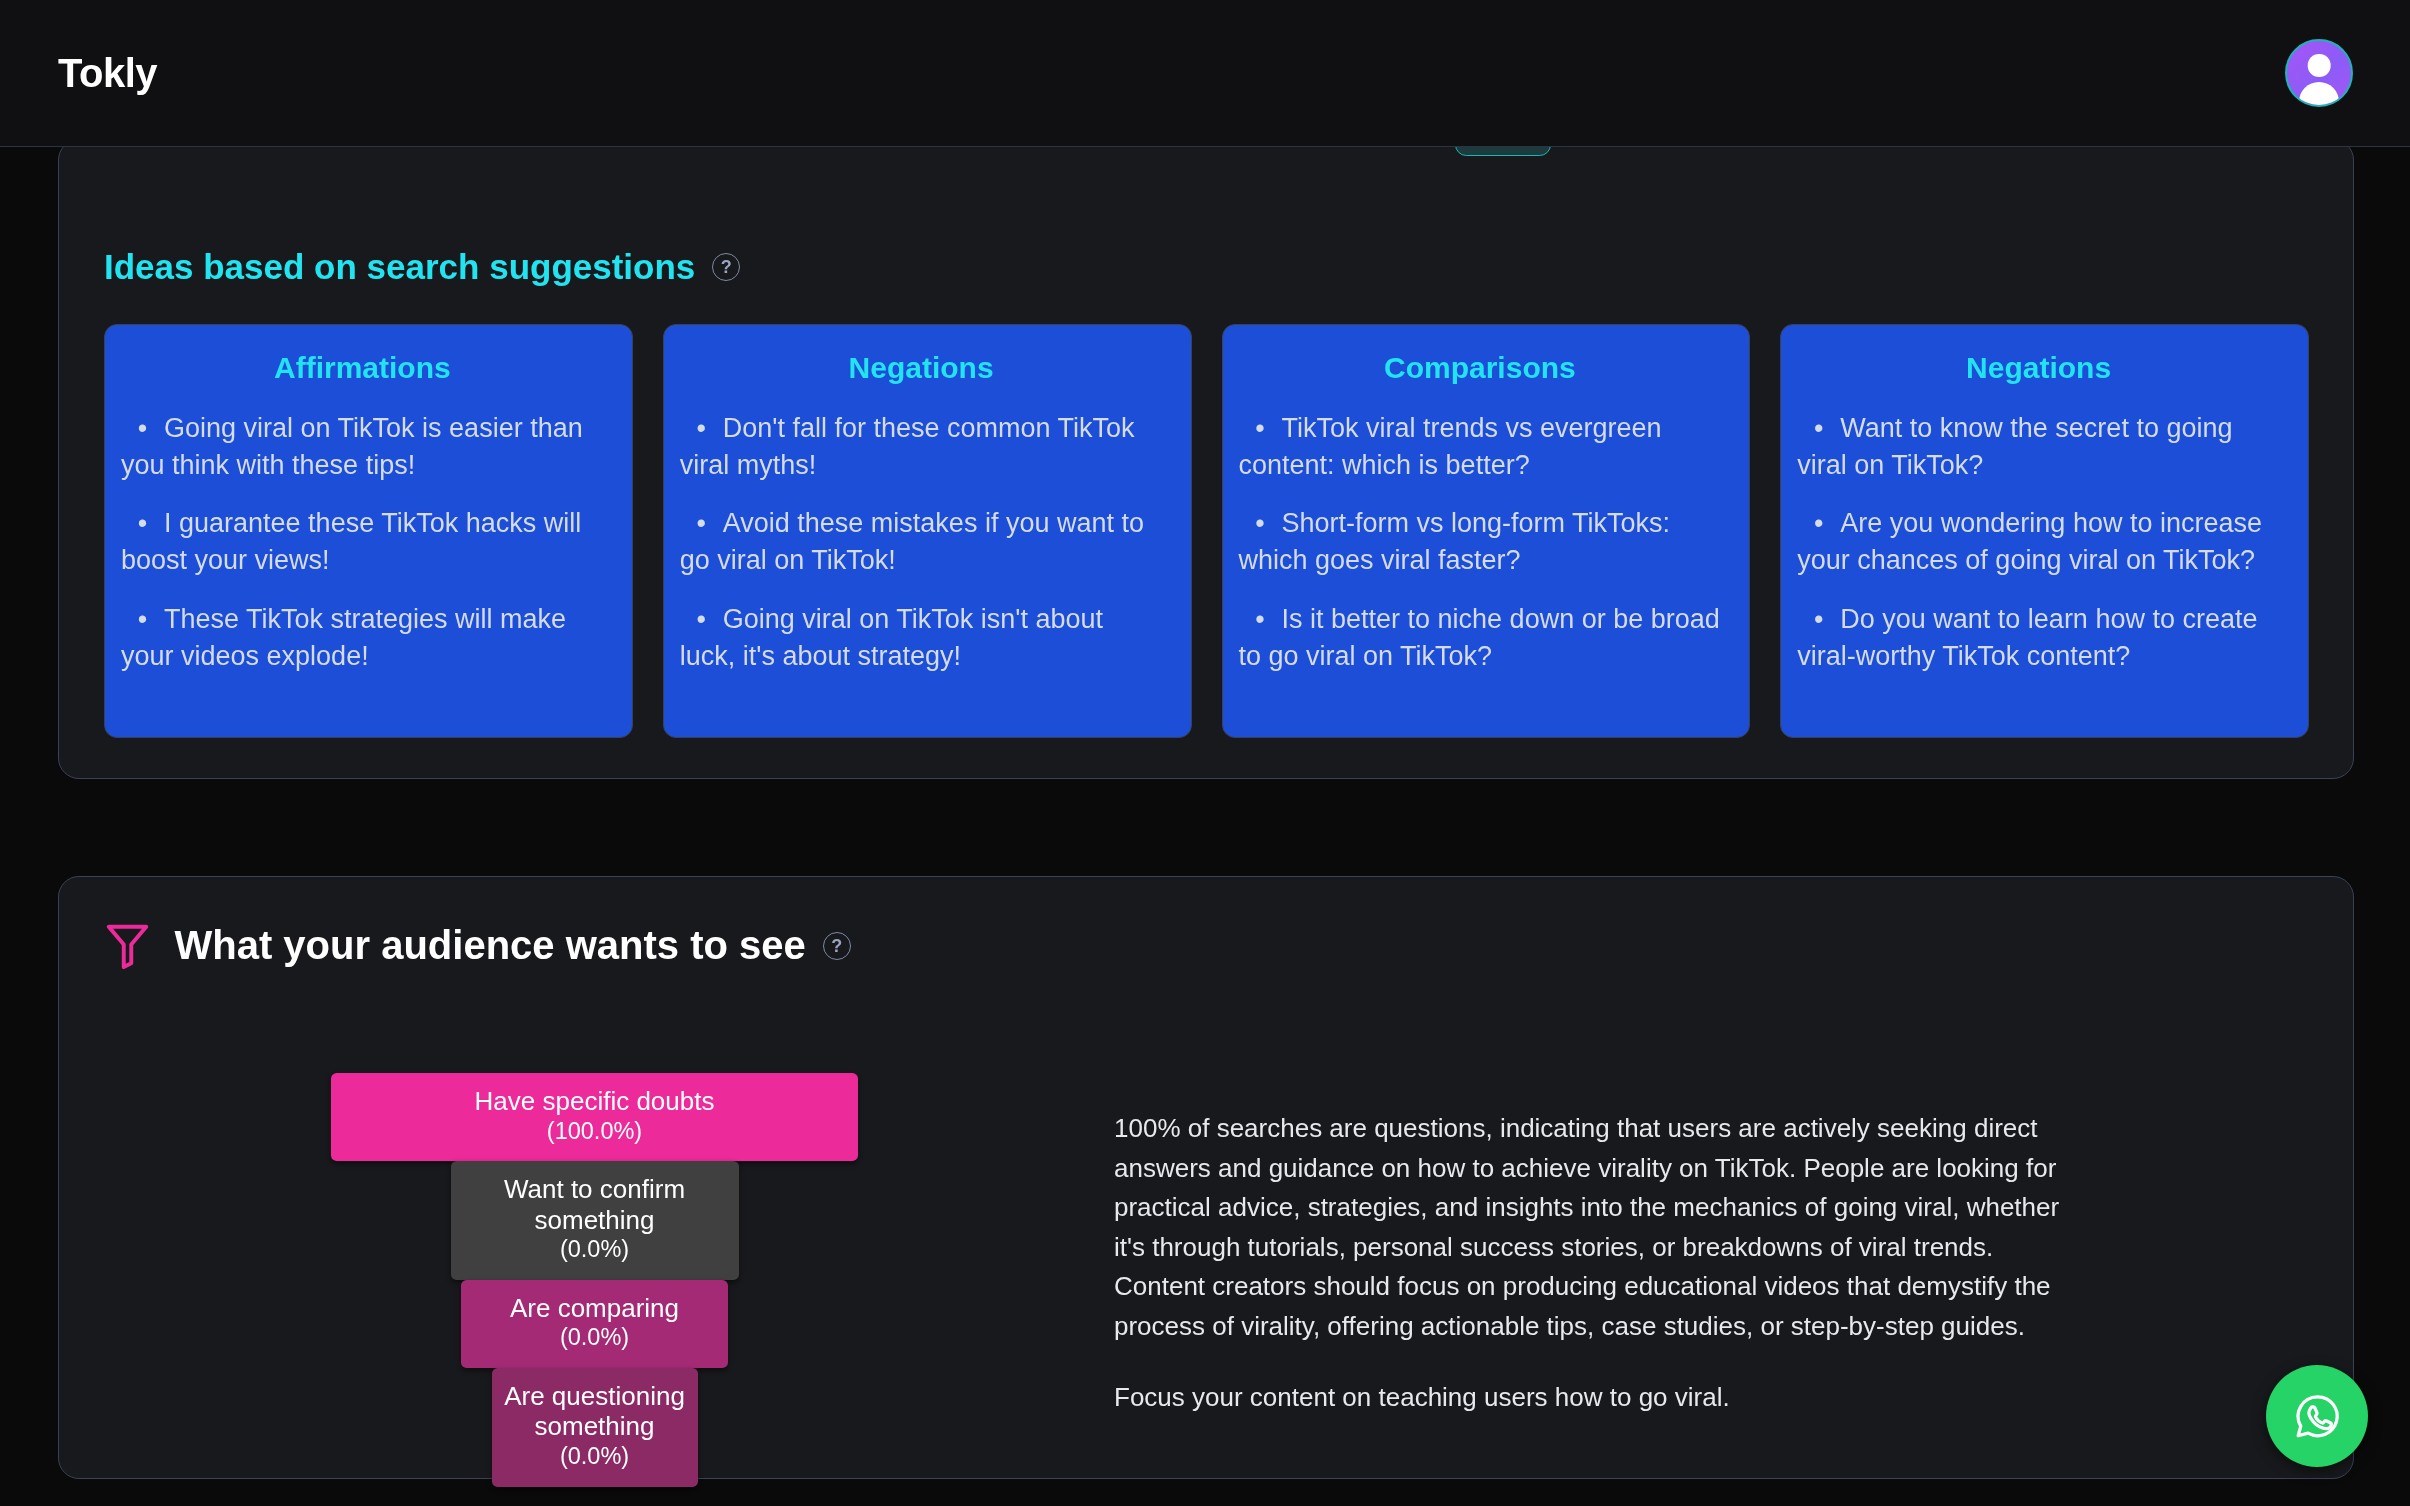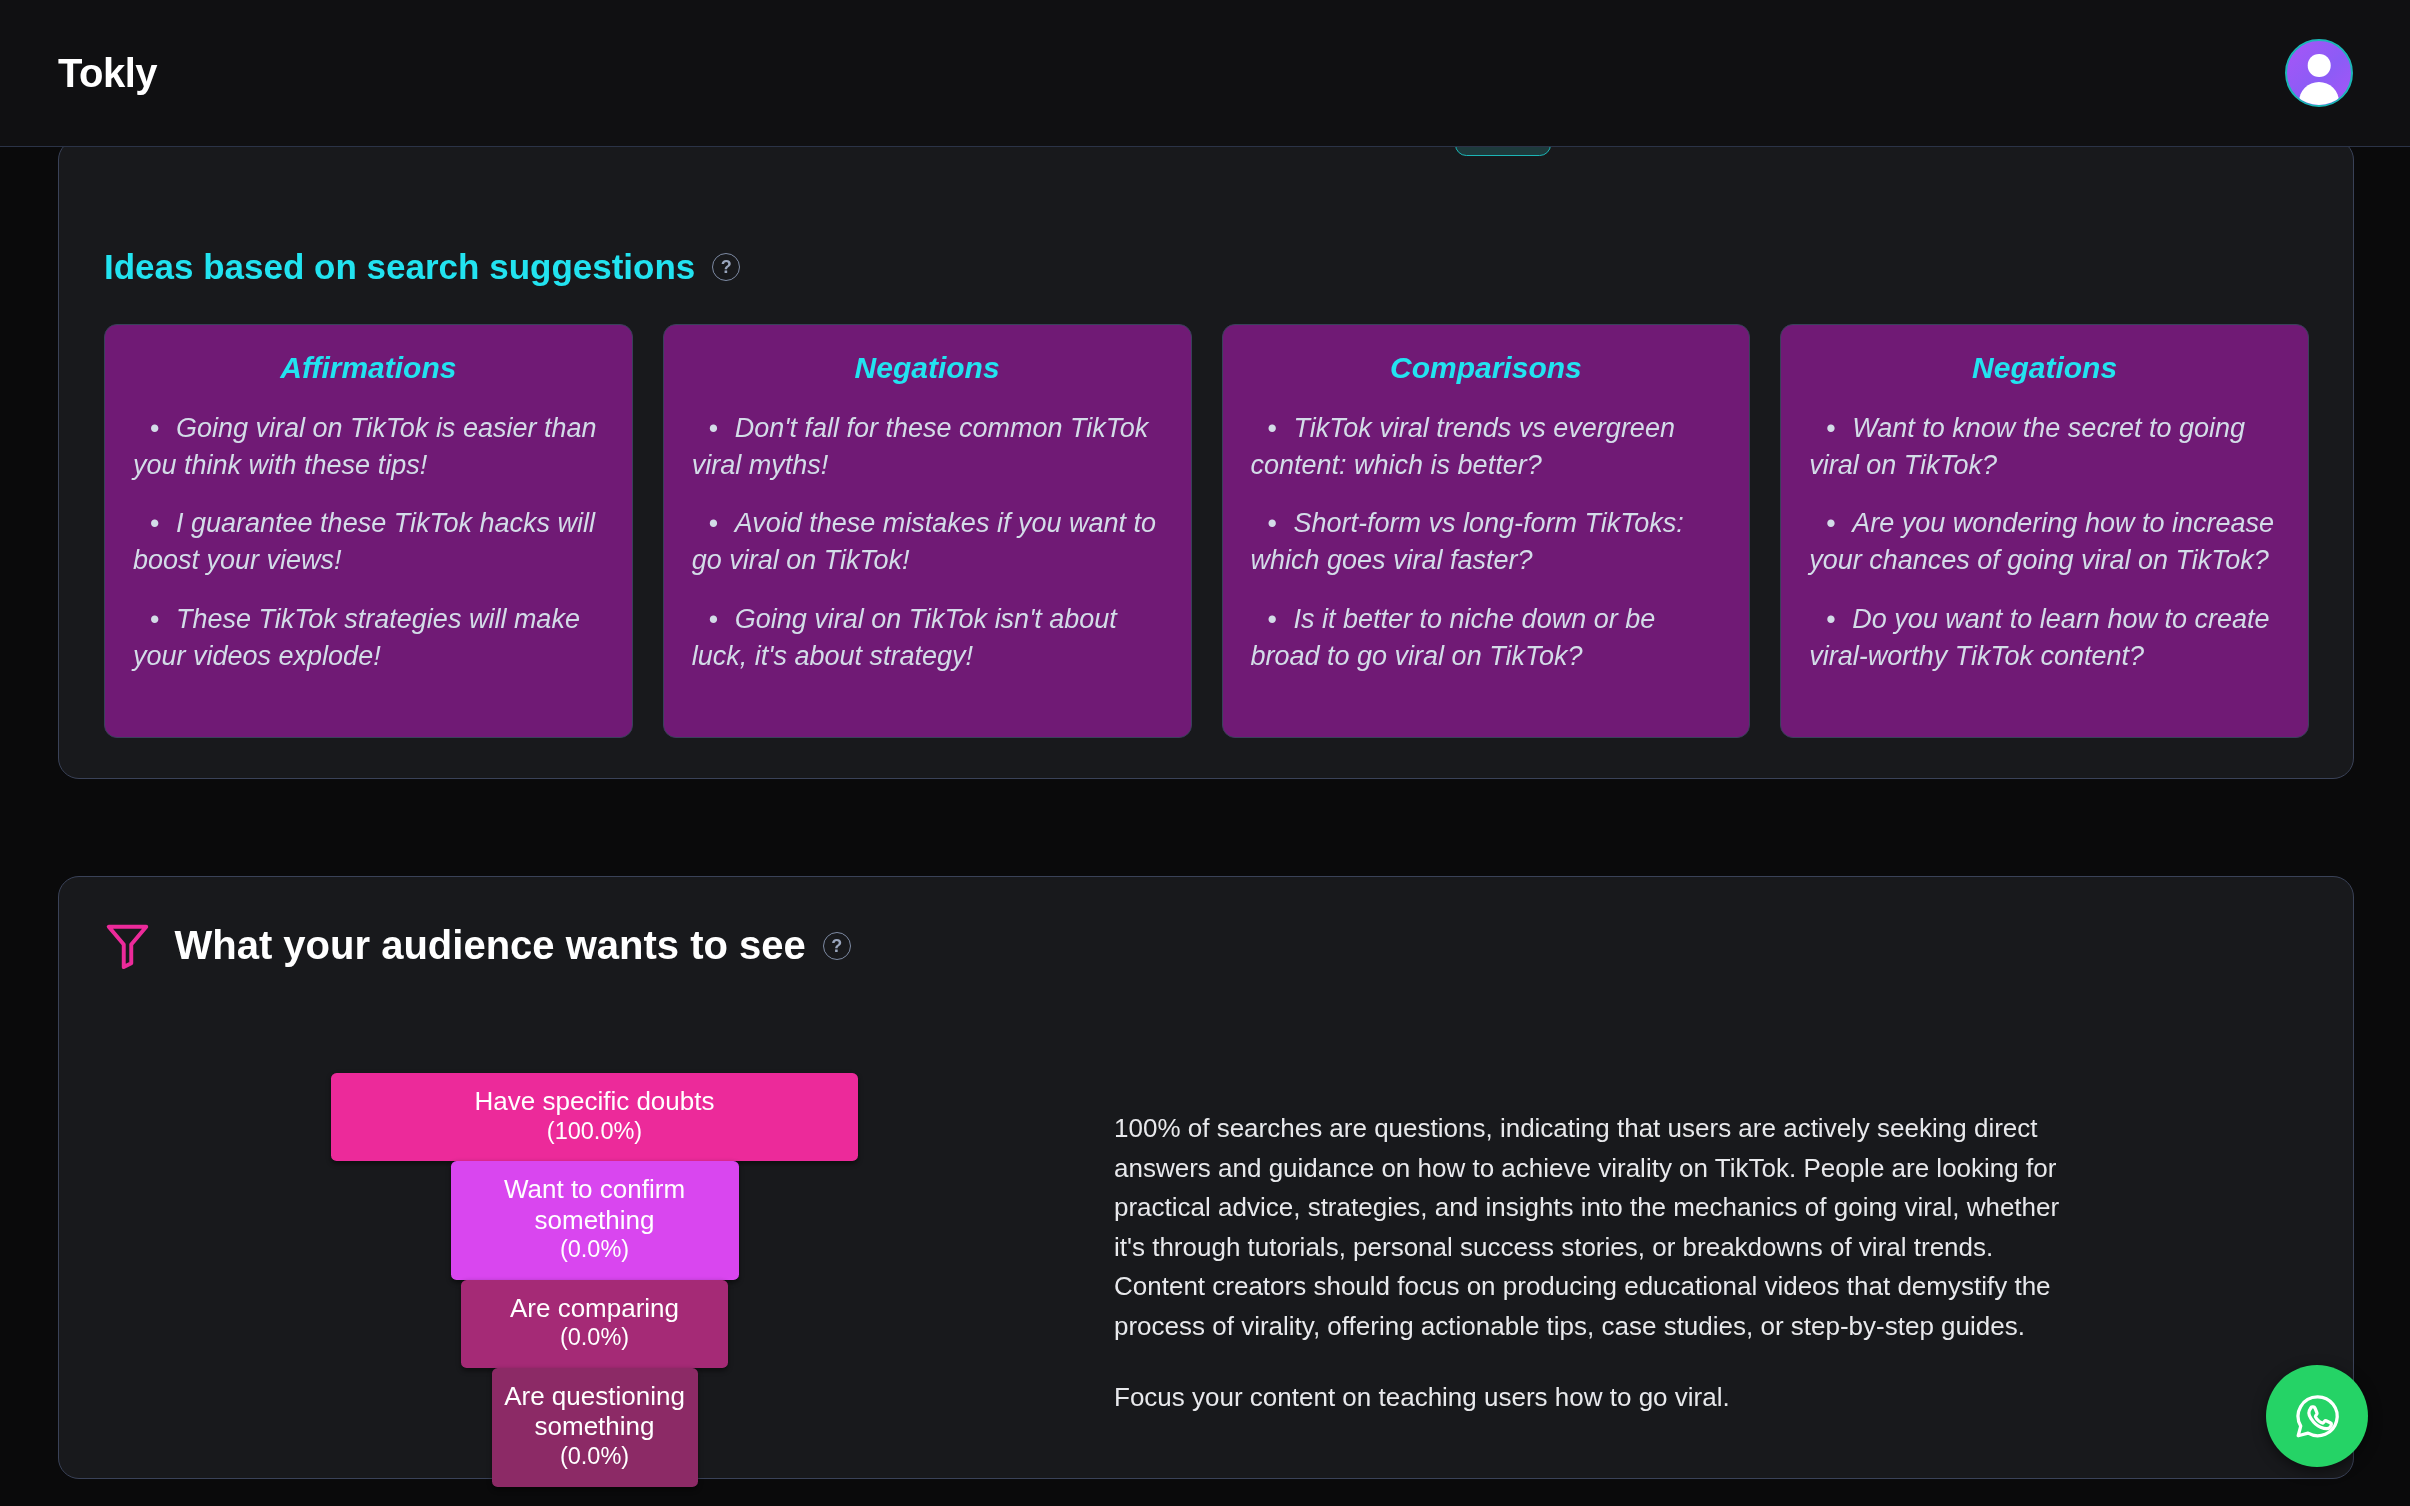--- a/index.html
+++ b/index.html
@@ -73,26 +73,25 @@
   }
 
   
   .cards{
     position:absolute; left:104px; top:324px;
     width:2205px;
     display:flex; gap:30px;
   }
   .idea-card{
     flex:1 1 0;
-    background:#701a75;
+    background:#1d4ed8;
     border:0.9px solid #39415a;
     border-radius:13px;
-    padding:26px 28px 32px 28px;
+    padding:26px 28px 32px 16px;
     min-height:414px;
-    font-style:italic;
   }
   .idea-card h3{
     text-align:center; color:#22e3f0; font-size:30px; font-weight:bold;
     margin-bottom:24.5px;
   }
   .idea-card ul{ list-style:none; }
   .idea-card li{
     color:#d3dce8; font-size:27px; line-height:1.38;
     margin-bottom:21px; position:relative; padding-left:0;
     text-indent:0;
@@ -217,21 +216,21 @@
   <div class="funnel">
 
     <div class="funnel-row">
       <div class="funnel-bar" style="width:578px;background:#ec2a9a;">
         <div class="fl">Have specific doubts</div>
         <div class="fv">(100.0%)</div>
       </div>
     </div>
 
     <div class="funnel-row">
-      <div class="funnel-bar" style="width:288px;background:#d946ef;">
+      <div class="funnel-bar" style="width:288px;background:#404040;">
         <div class="fl">Want to confirm something</div>
         <div class="fv">(0.0%)</div>
       </div>
     </div>
 
     <div class="funnel-row">
       <div class="funnel-bar" style="width:267px;background:#a52a76;">
         <div class="fl">Are comparing</div>
         <div class="fv">(0.0%)</div>
       </div>

